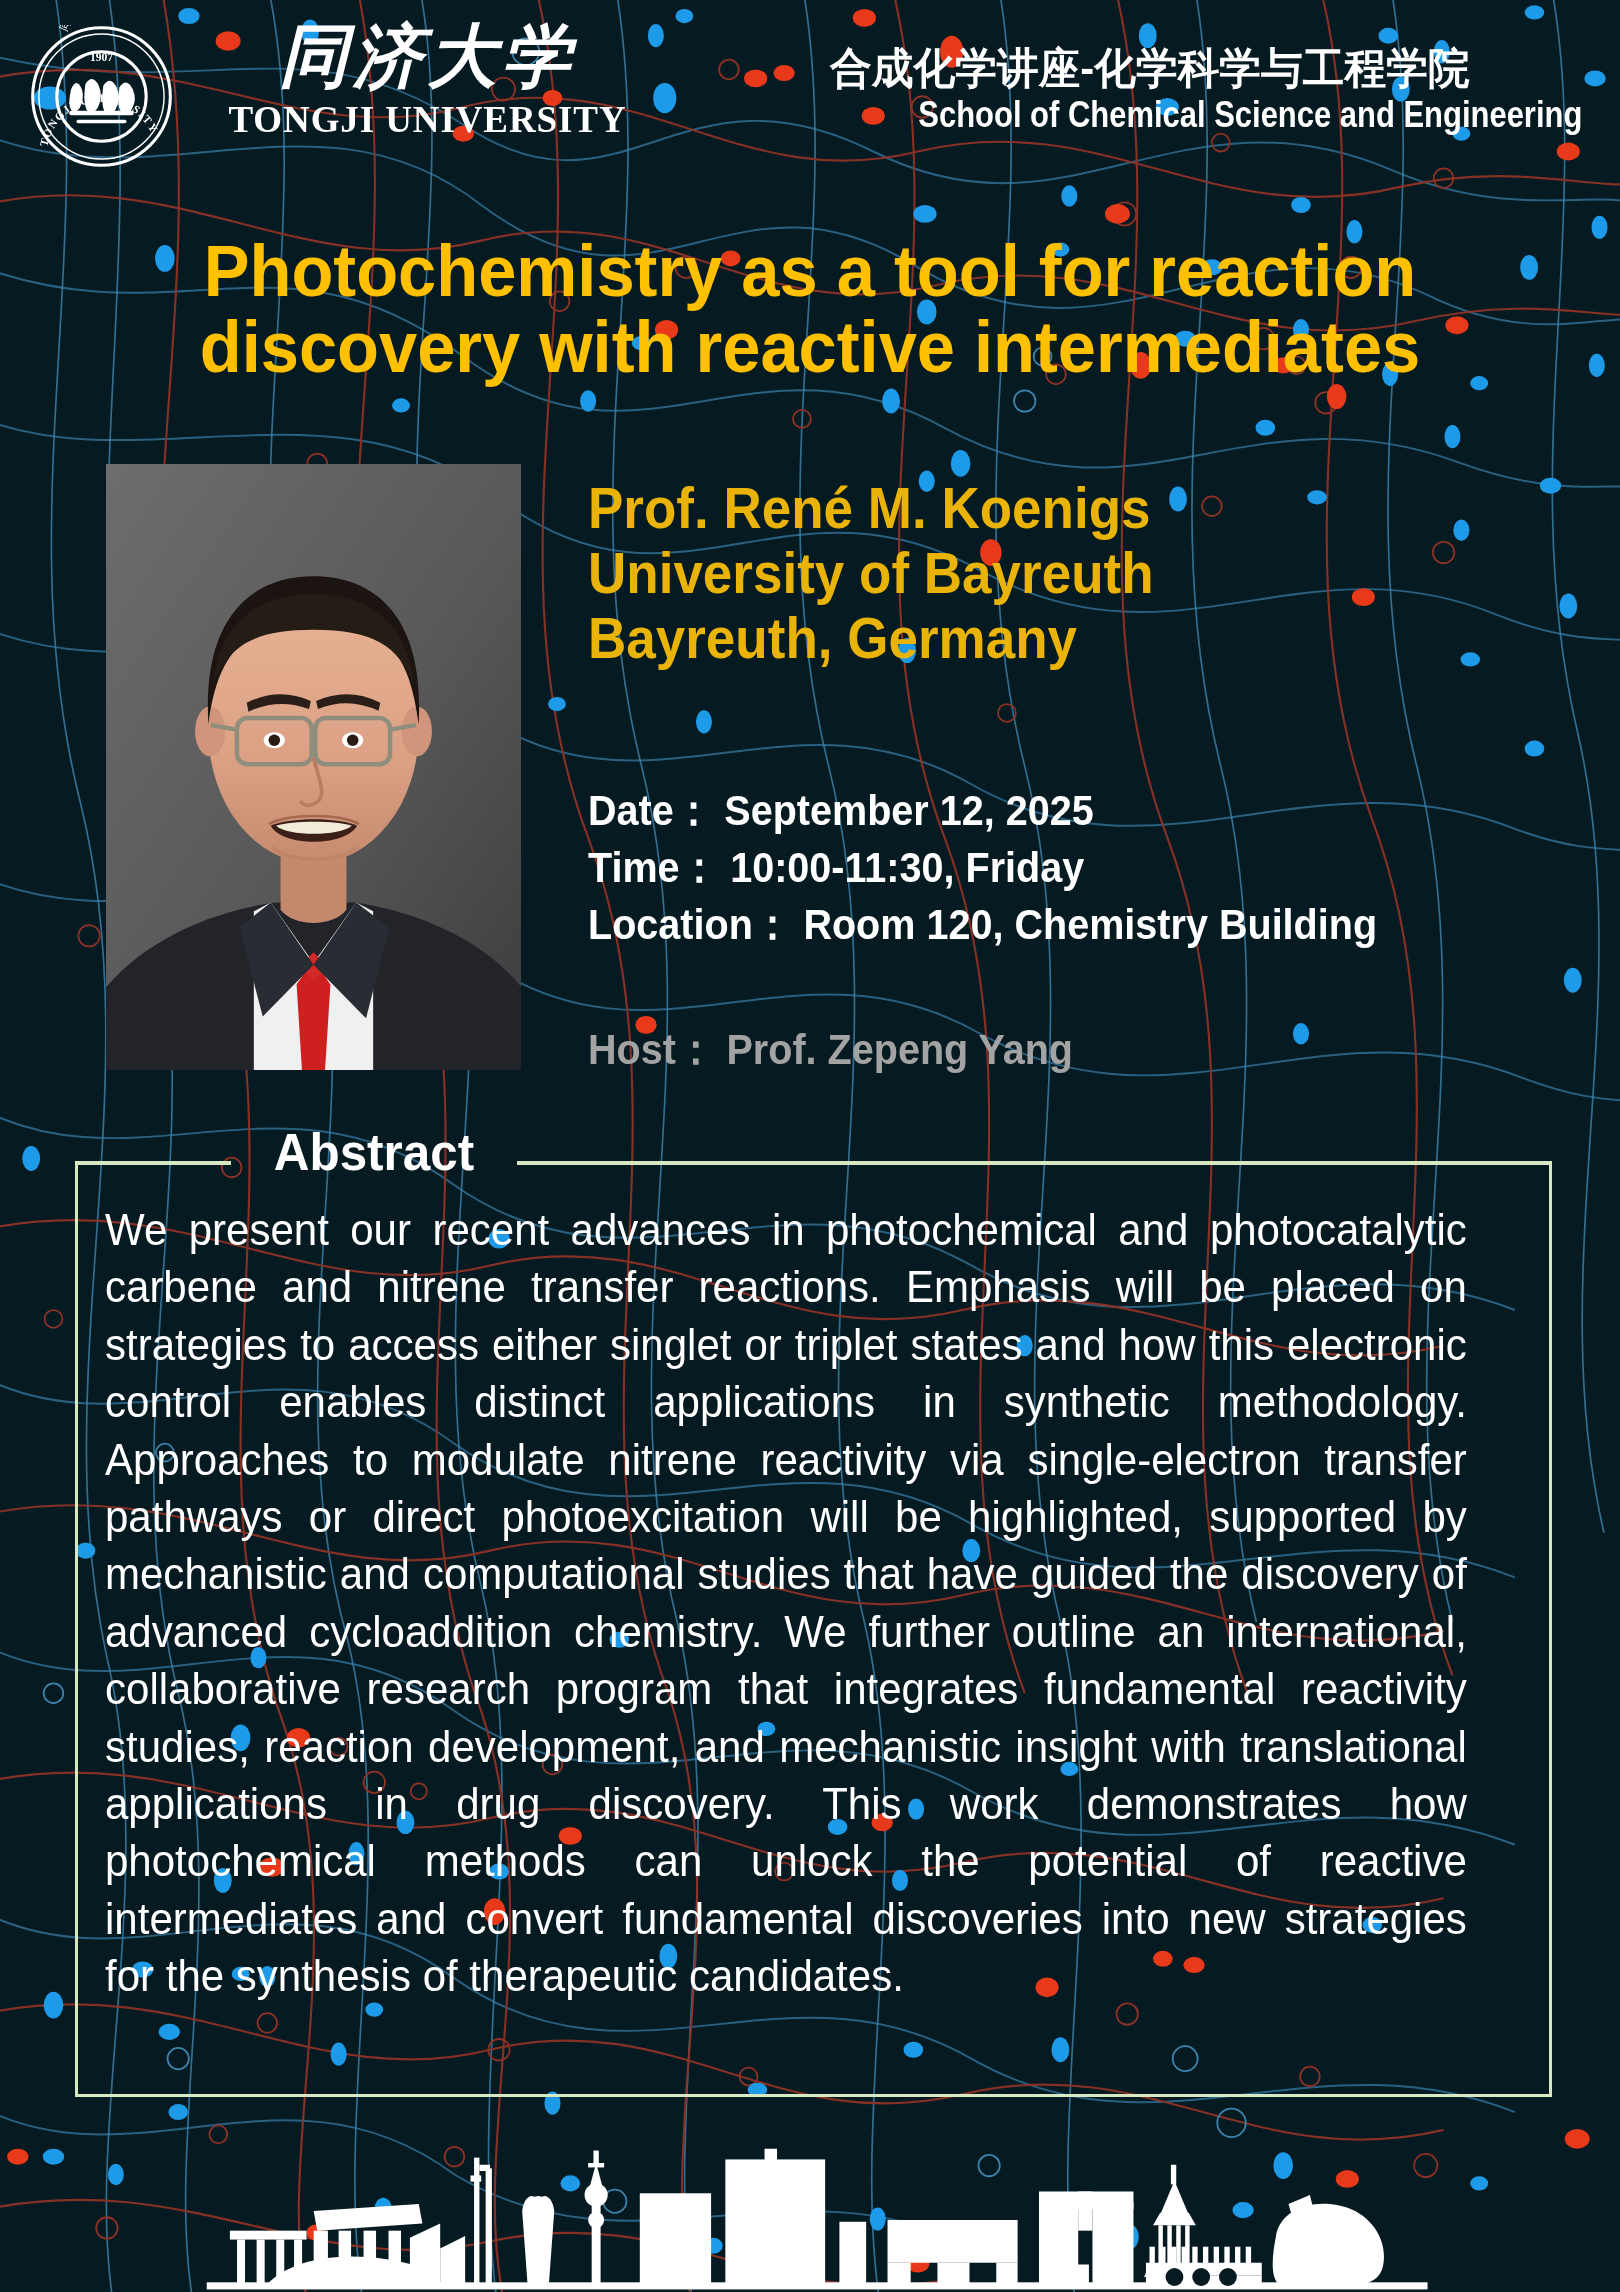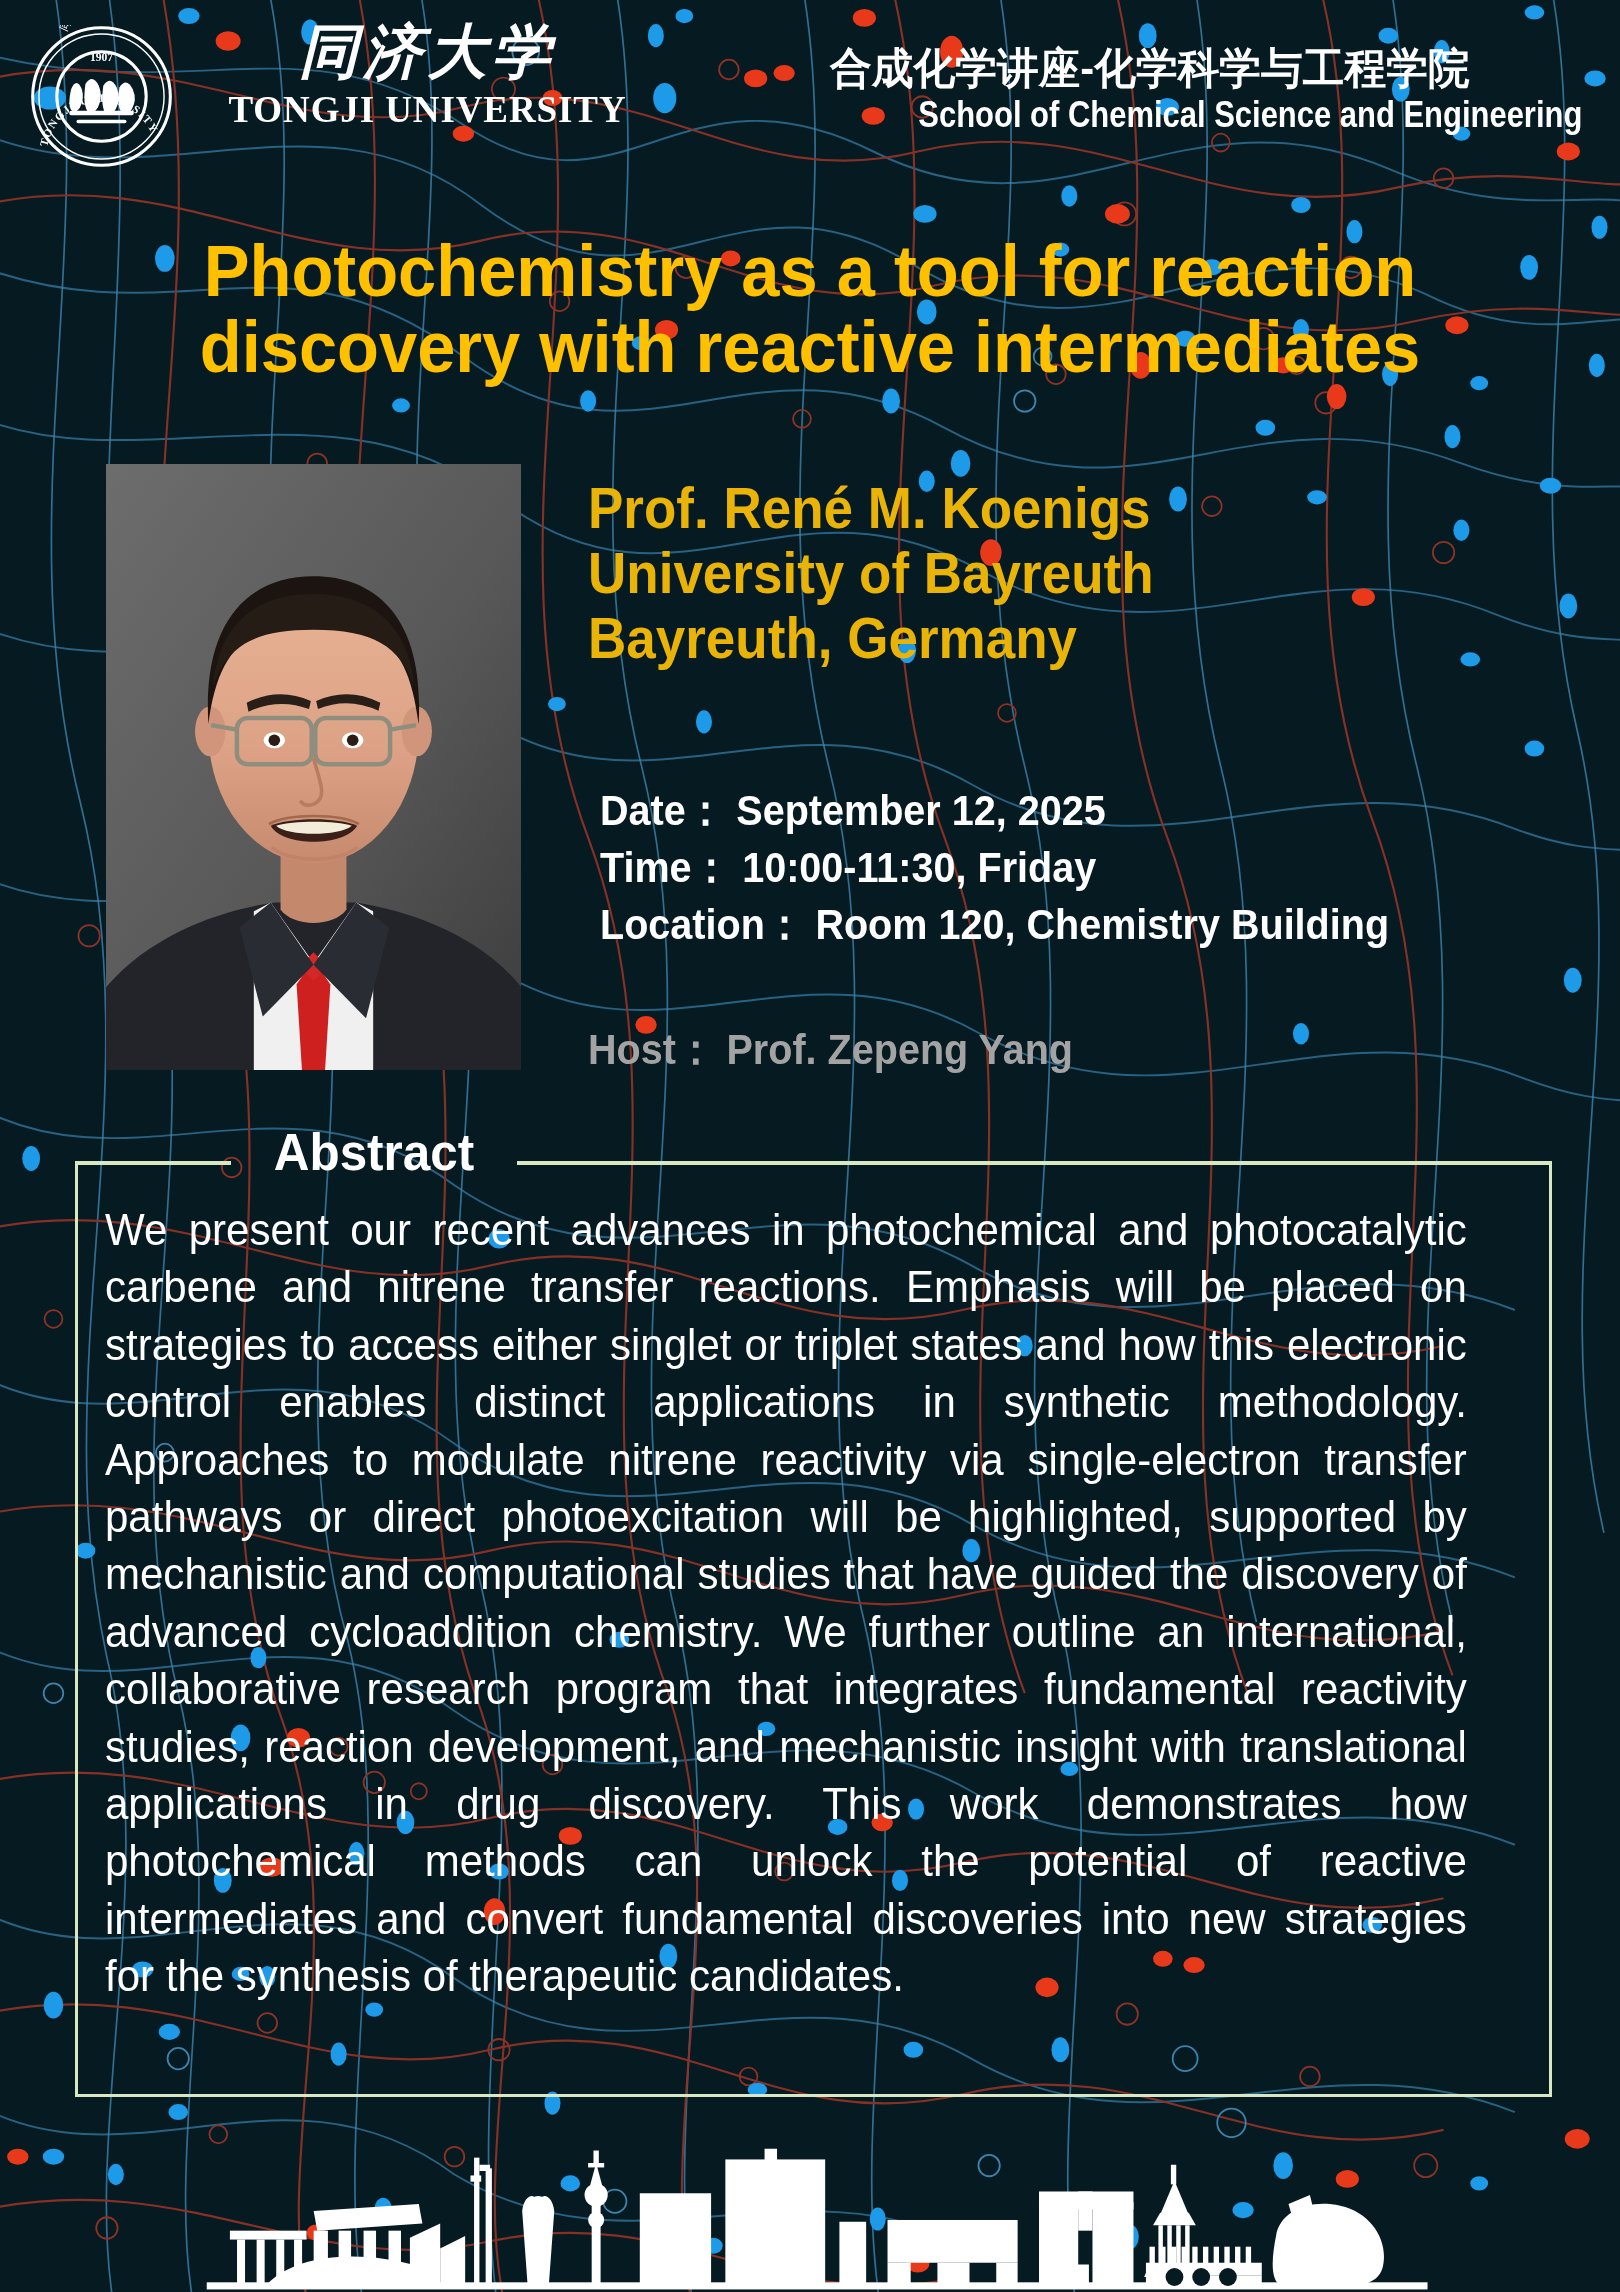--- a/index.html
+++ b/index.html
@@ -23,21 +23,21 @@
 
   #logo-emblem{position:absolute;left:30px;top:25px;width:143px;height:143px;}
   #logo-emblem svg{display:block;width:100%;height:100%;}
 
   #logo-wordmark{
     position:absolute;left:178px;top:18px;width:499px;height:169px;
   }
   #tongji-cn{
     font-family:"Liberation Serif", serif;
     font-weight:700;
-    font-size:59px;
+    font-size:69px;
     line-height:1.0;
     color:#ffffff;
     letter-spacing:5.3px;
     text-align:center;
     margin-top:5.3px;
     font-style:italic;
   }
   #tongji-en{
     font-family:"Liberation Serif", serif;
     font-weight:700;
@@ -105,21 +105,21 @@
     font-family:"Liberation Sans", sans-serif;
     font-weight:700;
     font-size:57px;
     line-height:1.14;
     white-space:nowrap;
     transform:scaleX(0.93);
     transform-origin:left center;
   }
 
   #event-info{
-    position:absolute;left:600px;top:782px;width:1016px;color:#ffffff;
+    position:absolute;left:588px;top:782px;width:1016px;color:#ffffff;
   }
   .evt-line{
     font-family:"Liberation Sans", sans-serif;
     font-weight:700;
     font-size:43px;
     line-height:1.32;
     white-space:nowrap;
     transform:scaleX(0.92);
     transform-origin:left center;
   }

